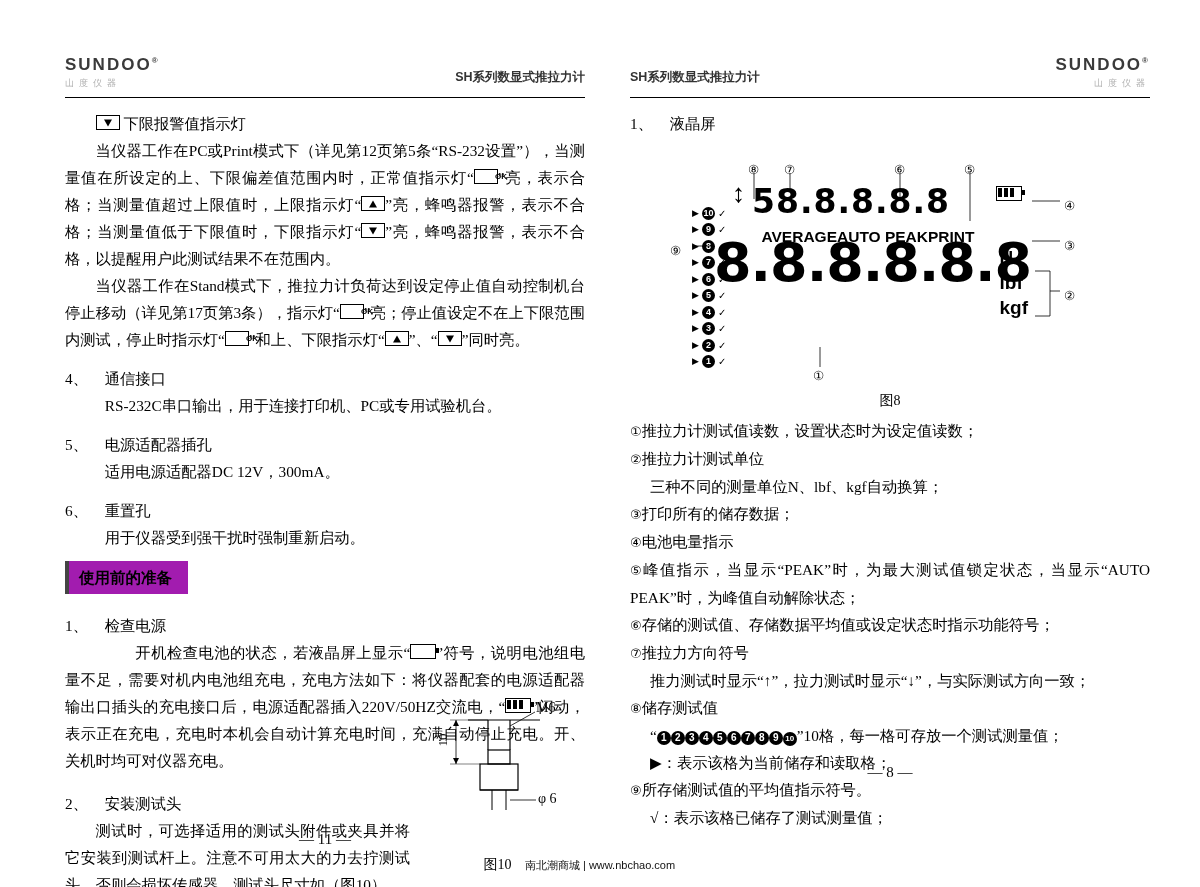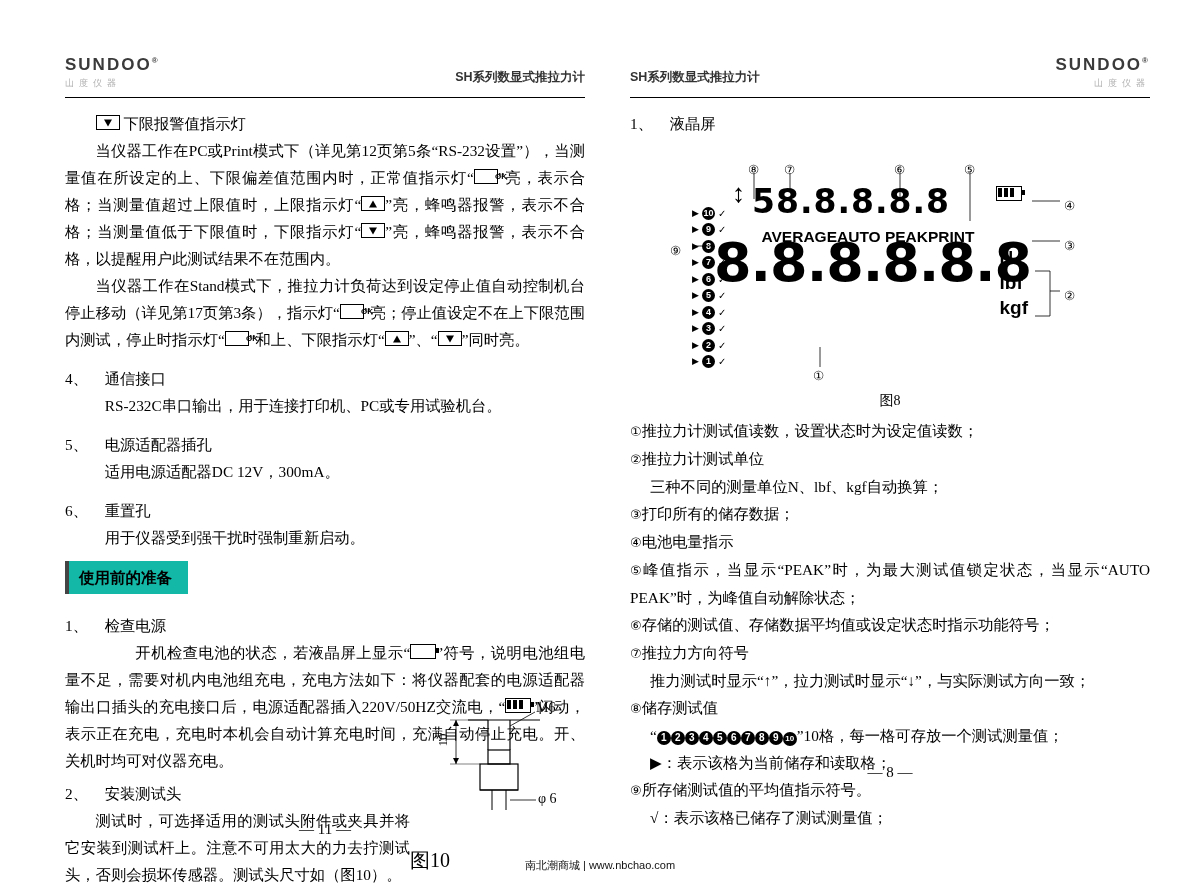--- a/index.html
+++ b/index.html
@@ -26,40 +26,40 @@
   .r-title{left:0;}
 
   
   .body{margin-top:12px;font-size:15.3px;line-height:27px;text-align:justify;}
   p{margin:0;}
   .ind1{text-indent:2em;}
   .item{position:relative;padding-left:0;margin-top:12px;}
   .num{display:inline-block;width:2.6em;}
   .sub-ind{margin-left:2.6em;}
 
-  .sec-title{display:inline-block;background:#14b8a6;border-left:4px solid #444;
+  .sec-title{display:inline-block;background:#a21caf;border-left:4px solid #444;
      padding:3px 16px 3px 10px;font-size:15.5px;font-weight:bold;margin:10px 0 6px 0;}
 
   .ico{display:inline-block;width:22px;height:13px;border:1.6px solid #000;position:relative;vertical-align:-1px;background:#fff;}
   .ico.up::after{content:"";position:absolute;left:50%;top:50%;transform:translate(-50%,-50%);
      border-left:4px solid transparent;border-right:4px solid transparent;border-bottom:7px solid #000;}
   .ico.dn::after{content:"";position:absolute;left:50%;top:50%;transform:translate(-50%,-50%);
      border-left:4px solid transparent;border-right:4px solid transparent;border-top:7px solid #000;}
   .ico.ok::after{content:"OK";position:absolute;left:50%;top:50%;transform:translate(-50%,-52%);
      font-family:"Liberation Sans",sans-serif;font-size:8px;font-weight:bold;letter-spacing:0;}
   .ico.bat{width:24px;height:13px;}
   .ico.bat::after{content:"";position:absolute;right:-4px;top:3px;width:3px;height:5px;background:#000;}
   .ico.batf{width:24px;height:13px;background:#fff;}
   .ico.batf::before{content:"";position:absolute;left:1px;top:1px;width:18px;height:9px;
      background:repeating-linear-gradient(90deg,#000 0 4px,#fff 4px 6px);}
   .ico.batf::after{content:"";position:absolute;right:-4px;top:3px;width:3px;height:5px;background:#000;}
 
   
   .fig10{position:absolute;right:0;top:645px;width:175px;height:150px;}
-  .fig10 .cap{position:absolute;bottom:-24px;width:100%;text-align:left;font-size:20px;font-family:Liberation Serif, serif;}
+  .fig10 .cap{position:absolute;bottom:-24px;width:100%;text-align:center;font-size:14px;font-family:Liberation Serif, serif;}
 
   
   .lcdwrap{position:relative;margin:14px 0 0 0;height:260px;}
   .lcd{position:absolute;left:62px;top:24px;width:330px;height:200px;}
   .topdig{position:absolute;left:60px;top:13px;font-size:33px;letter-spacing:1px;font-family:"DejaVu Sans",sans-serif;font-weight:bold;}
   .arrowud{position:absolute;left:40px;top:6px;font-size:26px;line-height:26px;}
   .labrow{position:absolute;left:22px;top:48px;width:308px;font-family:"Liberation Sans",sans-serif;
      font-weight:bold;font-size:15.5px;display:flex;justify-content:center;}
   .bigdig{position:absolute;left:22px;top:74px;font-size:54px;font-family:"DejaVu Sans",sans-serif;font-weight:bold;letter-spacing:-1px;}
   .units{position:absolute;right:-6px;top:70px;font-family:"Liberation Sans",sans-serif;font-weight:bold;font-size:19px;line-height:25px;text-align:left;}
@@ -113,21 +113,21 @@
       <p class="sub-ind">适用电源适配器DC 12V，300mA。</p>
 
       <p class="item"><span class="num">6、</span><span>重置孔</span></p>
       <p class="sub-ind">用于仪器受到强干扰时强制重新启动。</p>
 
       <div class="sec-title">使用前的准备</div>
 
       <p class="item"><span class="num">1、</span><span>检查电源</span></p>
       <p class="ind1"><span style="margin-left:2.6em">开机检查电池的状态，若液晶屏上显示“</span><span class="ico bat"></span><span>”符号，说明电池组电量不足，需要对机内电池组充电，充电方法如下：将仪器配套的电源适配器输出口插头的充电接口后，电源适配器插入220V/50HZ交流电，“</span><span class="ico batf"></span><span>”闪动，表示正在充电，充电时本机会自动计算充电时间，充满自动停止充电。开、关机时均可对仪器充电。</span></p>
 
-      <p class="item" style="margin-top:6px"><span class="num">2、</span><span>安装测试头</span></p>
+      <p class="item" style="margin-top:16px"><span class="num">2、</span><span>安装测试头</span></p>
       <p class="ind1" style="width:345px">测试时，可选择适用的测试头附件或夹具并将它安装到测试杆上。注意不可用太大的力去拧测试头，否则会损坏传感器。测试头尺寸如（图10）。</p>
     </div>
 
     <div class="fig10">
       <svg width="175" height="150" viewBox="0 0 175 150">
         <line x1="58" y1="20" x2="130" y2="20" stroke="#000" stroke-width="1"></line>
         <line x1="78" y1="20" x2="78" y2="50" stroke="#000" stroke-width="1.2"></line>
         <line x1="100" y1="20" x2="100" y2="50" stroke="#000" stroke-width="1.2"></line>
         <rect x="78" y="50" width="22" height="14" fill="none" stroke="#000" stroke-width="1.2"></rect>
         <rect x="70" y="64" width="38" height="26" fill="none" stroke="#000" stroke-width="1.2"></rect>

